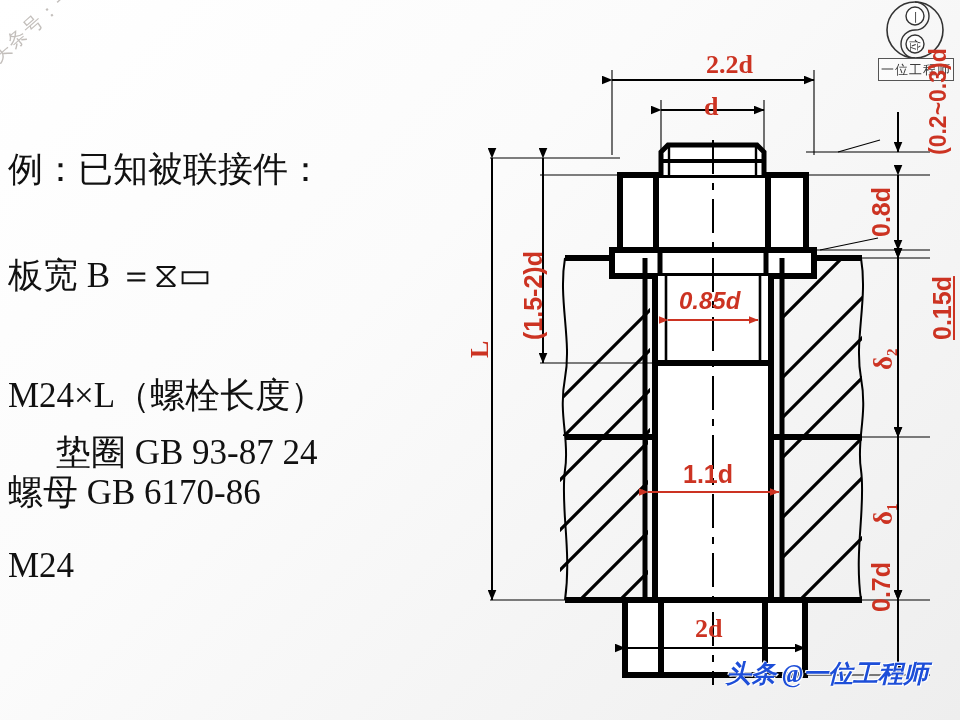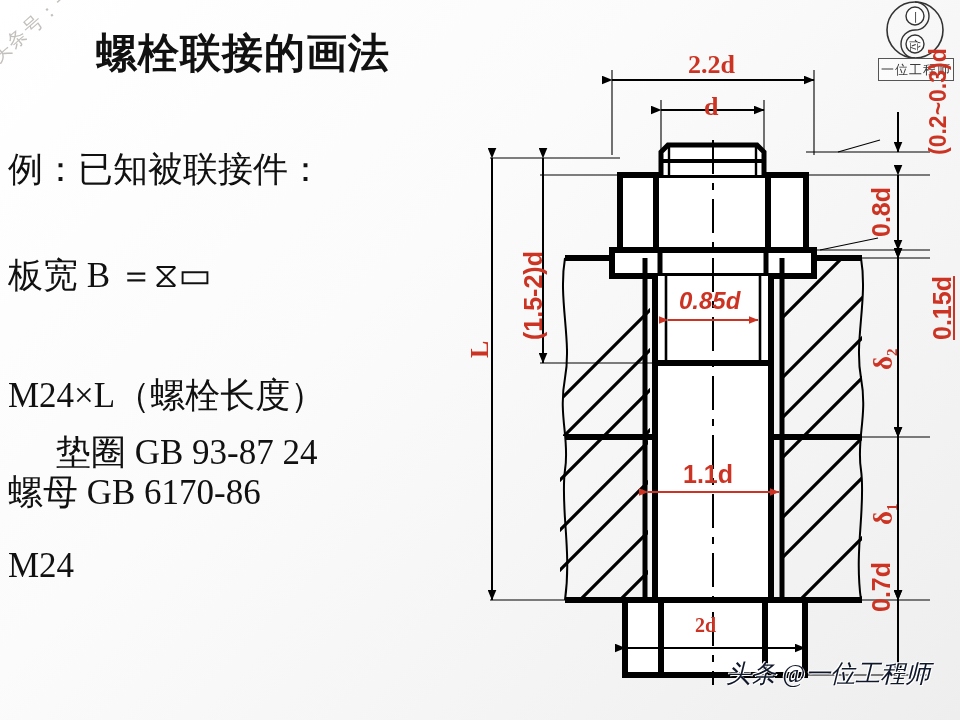--- a/index.html
+++ b/index.html
@@ -14,22 +14,22 @@
   .wm-diag{
     position:absolute;left:-6px;top:46px;width:230px;
     font-family:"Liberation Serif","DejaVu Serif",serif;
     font-size:19px;color:#b9b4b0;white-space:nowrap;
     transform:rotate(-41deg);transform-origin:left center;
     letter-spacing:2px;opacity:.85;
   }
   .wm-foot{
     position:absolute;left:726px;top:657px;
     font-family:"Liberation Serif","DejaVu Serif",serif;
-    font-size:25px;font-weight:normal;font-style:italic;
-    color:#0f172a;white-space:nowrap;
+    font-size:25px;font-weight:bold;font-style:italic;
+    color:#1d4ed8;white-space:nowrap;
     text-shadow:1px 1px 0 #ffffff,-1px -1px 0 #ffffff;
   }
 
   
   .title{
     position:absolute;left:96px;top:26px;
     font-family:"DejaVu Sans",sans-serif;
     font-size:41px;font-weight:bold;color:#111;letter-spacing:1px;
     white-space:nowrap;
   }
@@ -61,21 +61,20 @@
     letter-spacing:1px;
   }
 </style>
 </head>
 <body>
 
 <div id="root">
 
   <div class="wm-diag">头条号：一位工程师</div>
 
-  <div class="title">螺栓联接的画法</div>
 
   <div class="txt" style="top:152px;">例：已知被联接件：</div>
 
 
   <div class="txt" style="top:258px;"><span>板宽 B ＝</span><span class="bsym">⧖▭</span></div>
 
   <div class="txt" style="top:378px;">M24×L（螺栓长度）</div>
   <div class="txt" style="top:435px;margin-left:48px;">垫圈   GB 93-87 24</div>
   <div class="txt" style="top:475px;">螺母   GB 6170-86</div>
   <div class="txt" style="top:548px;">M24</div>
@@ -252,21 +251,21 @@
     </g>
   </svg>
 
   <div style="position:absolute;left:908px;top:9px;font-size:12px;color:#333;
               font-family:'Liberation Serif',serif;transform:rotate(90deg);">一</div>
   <div style="position:absolute;left:908px;top:37px;font-size:12px;color:#333;
               font-family:'Liberation Serif',serif;transform:rotate(90deg);">位</div>
 
   <div class="logobox">一位工程师</div>
 
-  <div class="dimtxt" style="left:688px;top:50px;font-size:26px;">2.2d</div>
+  <div class="dimtxt" style="left:706px;top:50px;font-size:26px;">2.2d</div>
 
   <div class="dimtxt" style="left:704px;top:92px;font-size:26px;">d</div>
 
   <div class="dimtxt rot90" style="left:465px;top:358px;font-size:26px;">L</div>
 
   <div class="dimtxt rot90 sans" style="left:519px;top:340px;font-size:25px;">(1.5-2)d</div>
 
   <div class="dimtxt rot90 sans" style="left:867px;top:237px;font-size:25px;">0.8d</div>
 
   <div class="dimtxt rot90 sans" style="left:925px;top:155px;font-size:23px;">(0.2~0.3)d</div>
@@ -276,17 +275,17 @@
   <div class="dimtxt rot90" style="left:868px;top:370px;font-size:27px;"><span>δ</span><span class="sub">2</span></div>
 
   <div class="dimtxt rot90" style="left:868px;top:525px;font-size:27px;"><span>δ</span><span class="sub">1</span></div>
 
   <div class="dimtxt rot90 sans" style="left:867px;top:612px;font-size:25px;">0.7d</div>
 
   <div class="dimtxt sans" style="left:679px;top:287px;font-size:24px;font-style:italic;">0.85d</div>
 
   <div class="dimtxt sans" style="left:683px;top:460px;font-size:25px;">1.1d</div>
 
-  <div class="dimtxt" style="left:695px;top:614px;font-size:20px;">2d</div>
+  <div class="dimtxt" style="left:695px;top:614px;font-size:26px;">2d</div>
 
   <div class="wm-foot">头条 @一位工程师</div>
 
 </div>
 
 </body></html>

